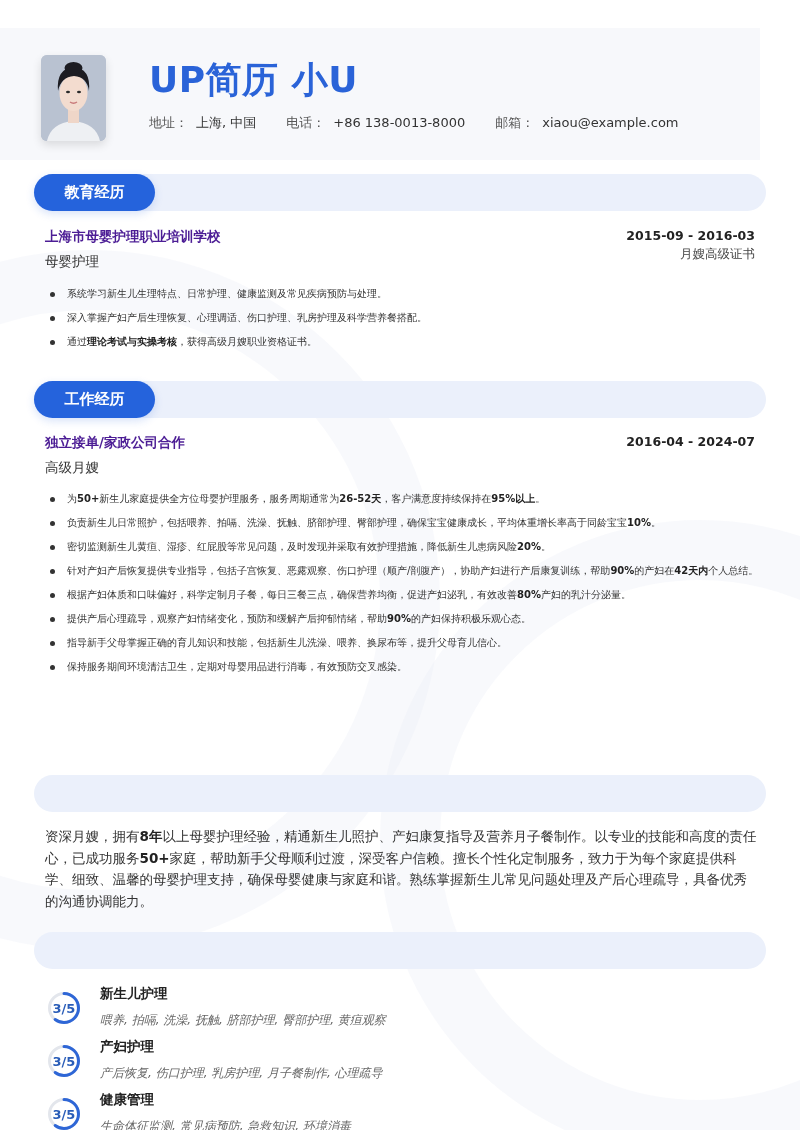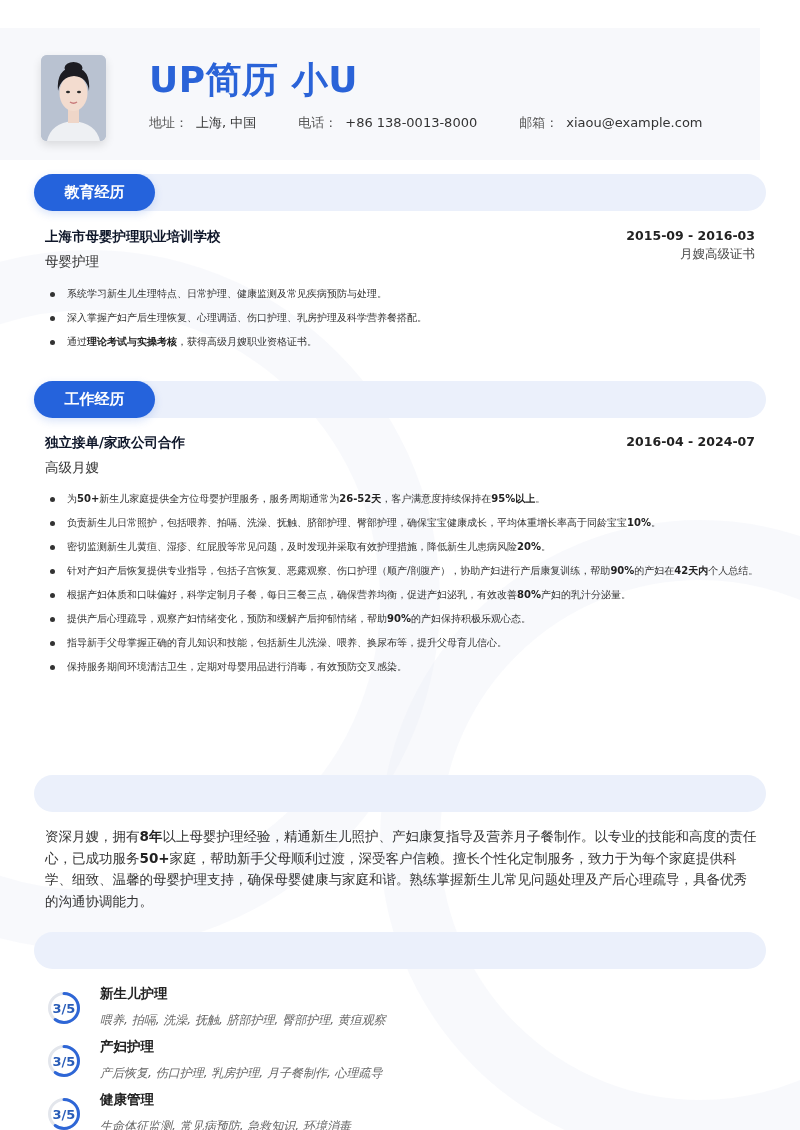--- a/index.html
+++ b/index.html
@@ -6,31 +6,31 @@
   html, body { width: 800px; height: 1130px; overflow: hidden; background: #ffffff; }
   body { font-family: "DejaVu Sans", "Liberation Sans", sans-serif; color: #333; position: relative; }
 
   .bg-deco { position: absolute; inset: 0; pointer-events: none; overflow: hidden; }
   .bg-deco .ring { position: absolute; border-radius: 50%; border: 60px solid rgba(235,238,245,0.35); }
 
   .header { position: absolute; left: 0; top: 28px; width: 760px; height: 132px; background: #f7f8fb; }
   .avatar { position: absolute; left: 41px; top: 27px; width: 65px; height: 86px; border-radius: 6px; overflow: hidden;
             box-shadow: 0 4px 10px rgba(0,0,0,0.12); background: linear-gradient(180deg,#c5ccd9 0%,#aeb7c7 100%); }
   .name { position: absolute; left: 149px; top: 28px; font-size: 36px; font-weight: bold; color: #2a63d8; letter-spacing: 0.5px; }
-  .contact { position: absolute; left: 149px; top: 86px; font-size: 13px; color: #333; display: flex; gap: 12px; white-space: nowrap; }
+  .contact { position: absolute; left: 149px; top: 86px; font-size: 13px; color: #333; display: flex; gap: 0; white-space: nowrap; }
   .contact .item { margin-right: 30px; }
   .contact .lbl { color: #555; margin-right: 8px; }
 
   .section-head { position: absolute; left: 34px; width: 732px; height: 37px; }
   .section-head .bar { position: absolute; left: 0; top: 0; width: 732px; height: 37px; border-radius: 19px; background: #ebf0fb; }
   .section-head .pill { position: absolute; left: 0; top: 0; width: 121px; height: 37px; border-radius: 19px; background: #2563dc;
             color: #fff; font-size: 15px; font-weight: bold; display: flex; align-items: center; justify-content: center;
             box-shadow: 0 3px 8px rgba(37,99,220,0.18); }
 
-  .entry-title { position: absolute; left: 45px; font-size: 13.5px; font-weight: bold; color: #0f172a; }
+  .entry-title { position: absolute; left: 45px; font-size: 13.5px; font-weight: bold; color: #4c1d95; }
   .entry-sub { position: absolute; left: 45px; font-size: 13.5px; color: #333; }
   .entry-date { position: absolute; right: 45px; font-size: 12.5px; font-weight: bold; color: #222; text-align: right; }
   .entry-note { position: absolute; right: 45px; font-size: 12.5px; color: #444; text-align: right; }
 
   .bullets { position: absolute; left: 45px; width: 715px; list-style: none; font-size: 10px; color: #333; }
   .bullets li { position: relative; padding-left: 22px; line-height: 22px; margin-bottom: 2px; }
   .bullets li::before { content: ""; position: absolute; left: 5px; top: 9px; width: 5px; height: 5px; border-radius: 50%; background: #333; }
   .bullets b { font-weight: bold; color: #222; }
 
   .summary { position: absolute; left: 45px; width: 715px; font-size: 13.5px; line-height: 21.5px; color: #333; }

